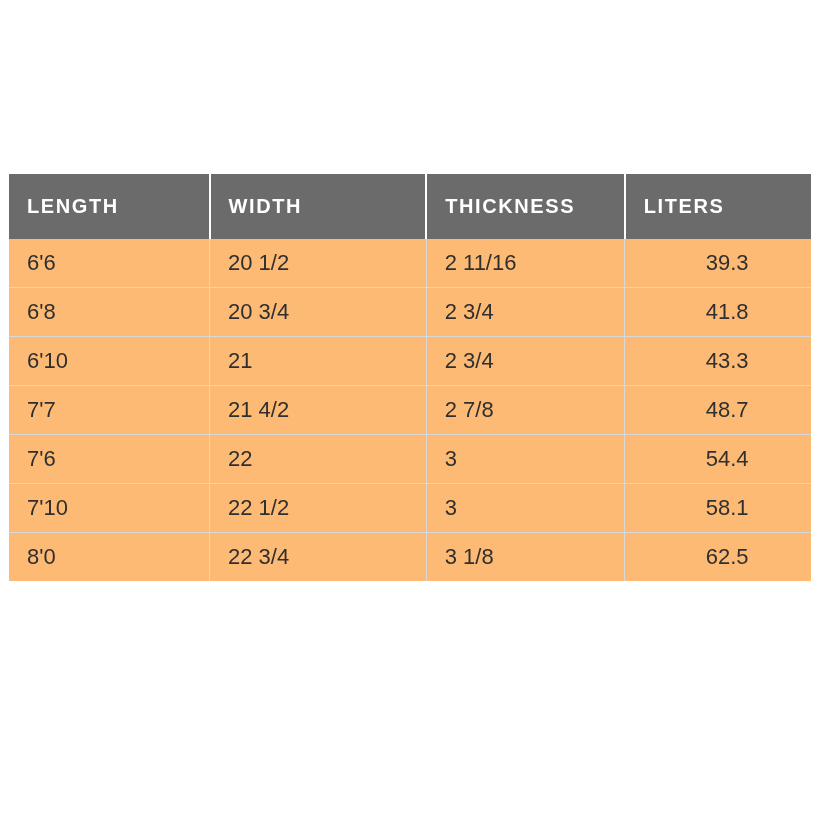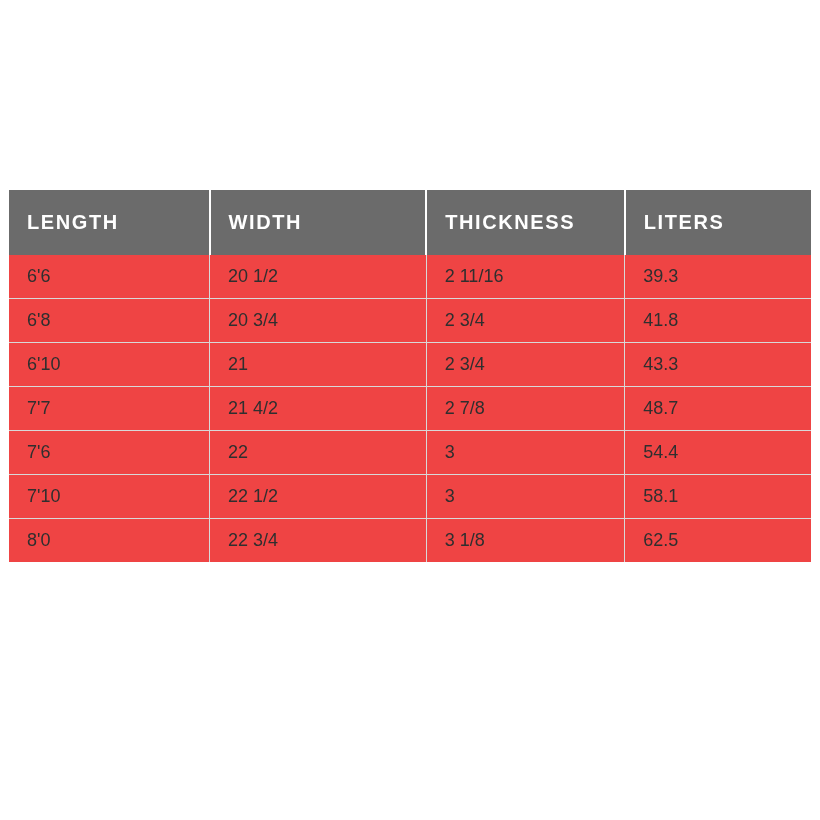--- a/index.html
+++ b/index.html
@@ -22,52 +22,52 @@
   .table-wrap {
     position: absolute;
     left: 9px;
     top: 174px;
     width: 802px;
   }
   table.spec-table {
     border-collapse: collapse;
     width: 802px;
     table-layout: fixed;
-    margin-top: 16px;
   }
   table.spec-table thead th {
     background: #6b6b6b;
     color: #ffffff;
     font-size: 20px;
     font-weight: bold;
     letter-spacing: 1.6px;
     text-align: left;
     padding: 21px 0 21px 18px;
     border-right: 2px solid #ffffff;
     height: 34px;
     box-sizing: border-box;
     vertical-align: middle;
   }
   table.spec-table thead th:last-child {
     border-right: none;
   }
   table.spec-table tbody td {
-    font-size: 18px;
+    font-size: 22px;
     color: #2f2f2f;
     text-align: left;
     padding: 11px 0 11px 18px;
     border-bottom: 1px solid #d8d8d8;
     border-right: 1px solid #d8d8d8;
     height: 27px;
     box-sizing: border-box;
     vertical-align: middle;
-    background: #ef4444;
+    background: #fdba74;
   }
   table.spec-table tbody td:last-child {
     border-right: none;
+    text-align: center;
   }
   table.spec-table tbody tr:last-child td {
     border-bottom: none;
   }
   .col-0 { width: 198px; }
   .col-1 { width: 214px; }
   .col-2 { width: 196px; }
   .col-3 { width: 184px; }
 </style>
 </head>

